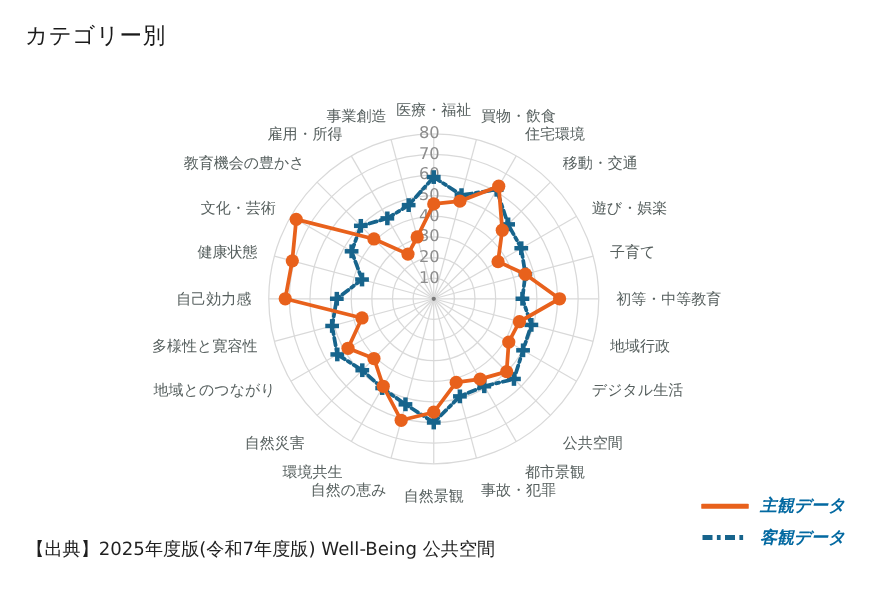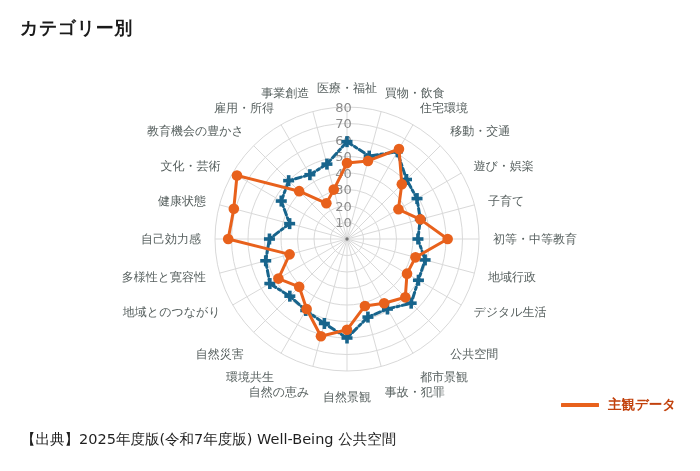--- a/index.html
+++ b/index.html
@@ -2,29 +2,29 @@
 <html><head>
 <meta charset="utf-8">
 <style>
   html,body{margin:0;padding:0;}
   body{
     width:700px;height:471px;position:relative;background:#ffffff;overflow:hidden;
     font-family:"DejaVu Sans","Liberation Sans",sans-serif;
   }
   .page-title{
     position:absolute;left:20px;top:16px;
-    font-size:18px;font-weight:bold;color:#1a1a1a;letter-spacing:.5px;
+    font-size:18px;font-weight:normal;color:#1a1a1a;letter-spacing:.5px;
   }
   #chart-svg{position:absolute;left:0;top:0;}
   .legend{
     position:absolute;left:561px;top:396px;display:flex;flex-direction:column;gap:7px;
   }
   .legend-row{display:flex;align-items:center;gap:9px;}
   .legend-row svg{display:block;}
-  .legend-label{font-size:13.5px;font-weight:bold;color:#c2410c;white-space:nowrap;}
+  .legend-label{font-size:13.5px;font-weight:bold;color:#0369a1;white-space:nowrap;font-style:italic;}
   .source-note{
     position:absolute;left:21px;top:430px;
     font-size:14.5px;color:#1f1f1f;white-space:nowrap;
   }
 </style>
 </head>
 <body>
 
 <div class="page-title">カテゴリー別</div>
 
@@ -170,15 +170,21 @@
     <circle cx="333.761405843006" cy="189.59289398531416" r="5.3" fill="#E8611C"></circle>
   </svg>
 
 <div class="legend">
   <div class="legend-row">
     <svg width="38" height="10">
       <line x1="1" y1="5" x2="37" y2="5" stroke-width="4" stroke-linecap="round" stroke="#E8611C"></line>
     </svg>
     <span class="legend-label">主観データ</span>
   </div>
+  <div class="legend-row">
+    <svg width="38" height="10">
+      <line x1="1" y1="5" x2="37" y2="5" stroke-width="4" stroke="#17648C" stroke-dasharray="8 3.5 3 3.5"></line>
+    </svg>
+    <span class="legend-label">客観データ</span>
+  </div>
 </div>
 
 <div class="source-note">【出典】2025年度版(令和7年度版) Well-Being 公共空間</div>
 
 </body></html>

